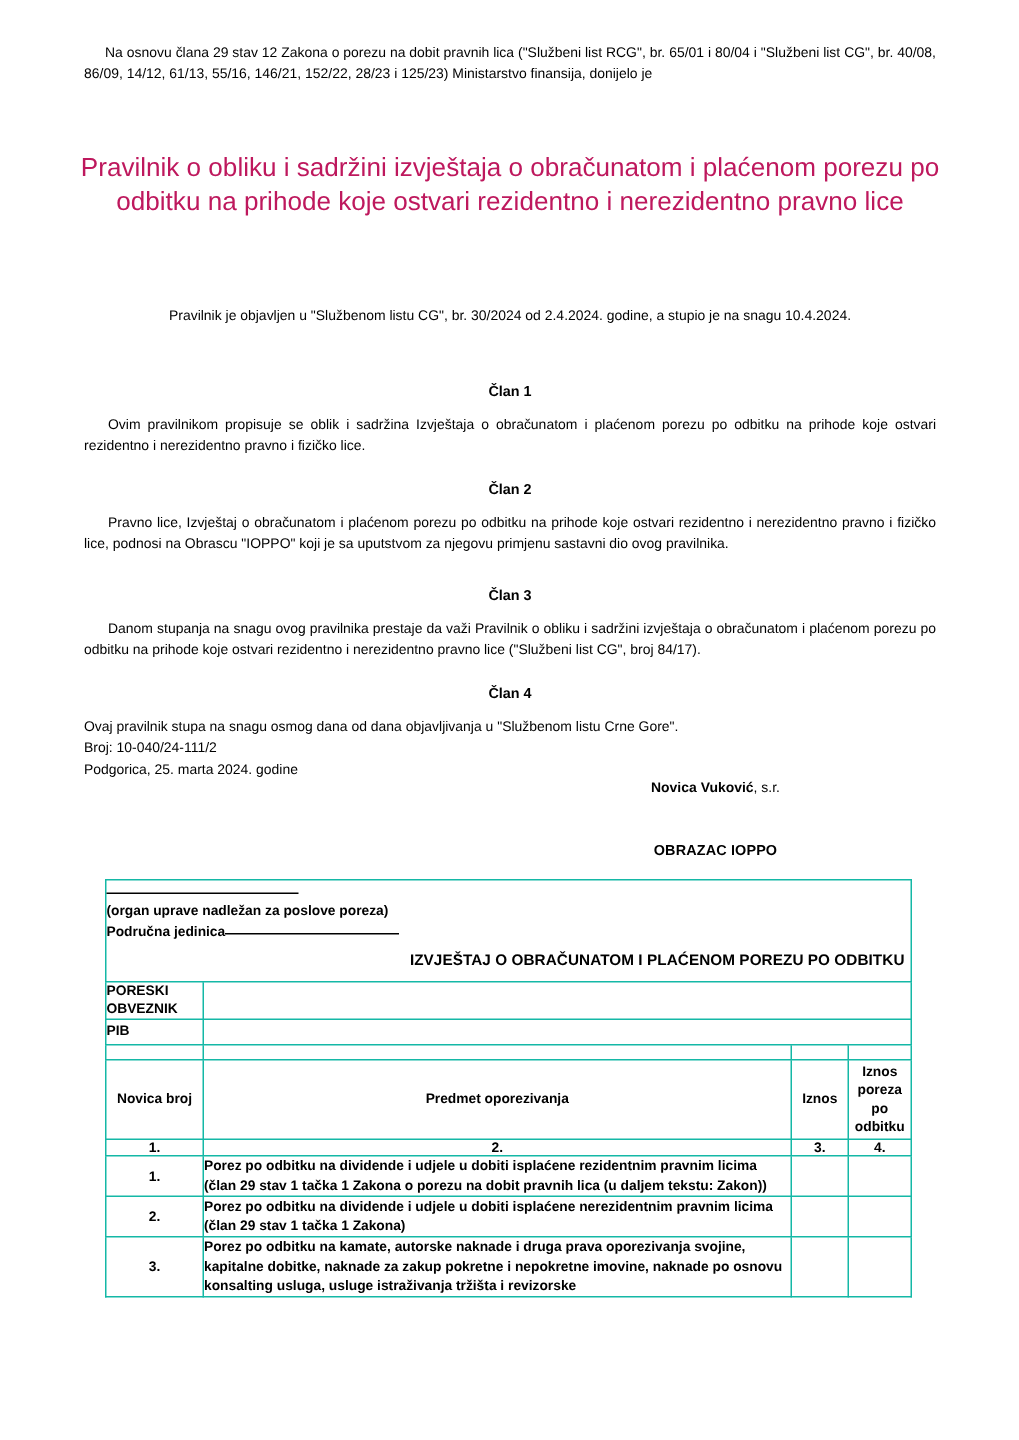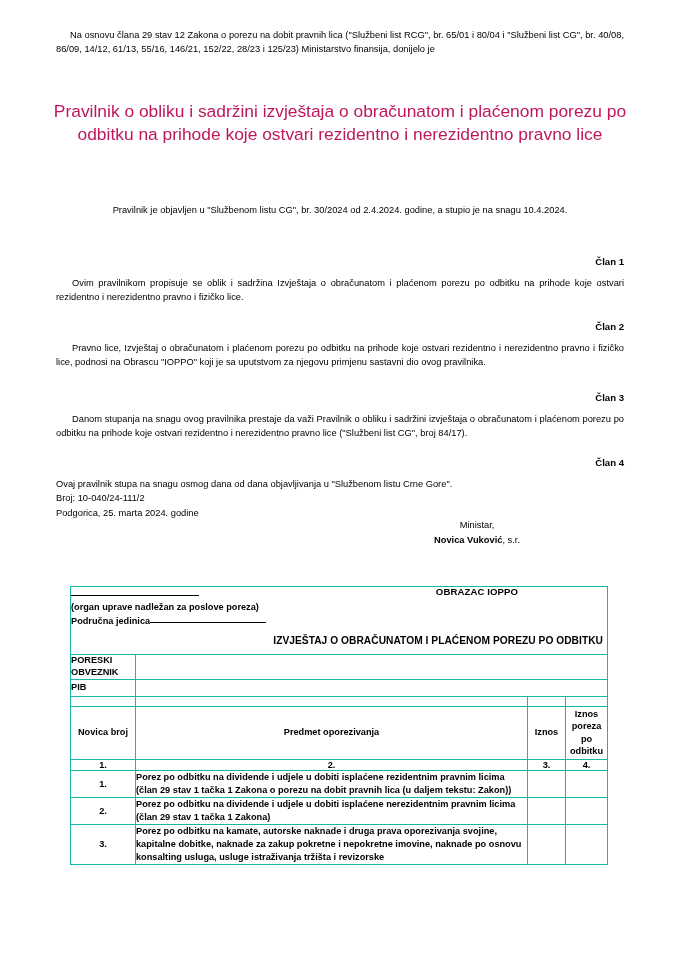--- a/index.html
+++ b/index.html
@@ -53,21 +53,21 @@
     text-align: center;
   }
   .article {
     position: absolute;
     left: 56px;
     width: 568px;
   }
   .article-heading {
     font-size: 9.6px;
     font-weight: bold;
-    text-align: right;
+    text-align: center;
     margin: 0 0 9px 0;
   }
   .article-body {
     font-size: 9.3px;
     line-height: 1.55;
     text-align: justify;
     text-indent: 16px;
     margin: 0;
   }
   .article-body.noindent {
@@ -93,21 +93,21 @@
   }
   .signature .name {
     font-weight: bold;
   }
   .signature .sr {
     font-weight: normal;
   }
   .obrazac {
     position: absolute;
     left: 330px;
-    top: 586px;
+    top: 562px;
     width: 294px;
     font-size: 9.6px;
     font-weight: bold;
     text-align: center;
     letter-spacing: 0.1px;
   }
 
   
   .form-wrap {
     position: absolute;
@@ -225,21 +225,20 @@
   <div class="article art4">
     <div class="article-heading">Član 4</div>
     <p class="article-body noindent">
       <span class="ln">Ovaj pravilnik stupa na snagu osmog dana od dana objavljivanja u "Službenom listu Crne Gore".</span>
       <span class="ln">Broj: 10-040/24-111/2</span>
       <span class="ln">Podgorica, 25. marta 2024. godine</span>
     </p>
   </div>
 
   <div class="signature">
-    <div>Ministar,</div>
     <div><span class="name">Novica Vuković</span><span class="sr">, s.r.</span></div>
   </div>
 
   <div class="obrazac">OBRAZAC IOPPO</div>
 
   <div class="form-wrap">
     <table class="form">
       <colgroup>
         <col style="width:65px">
         <col style="width:392px">

